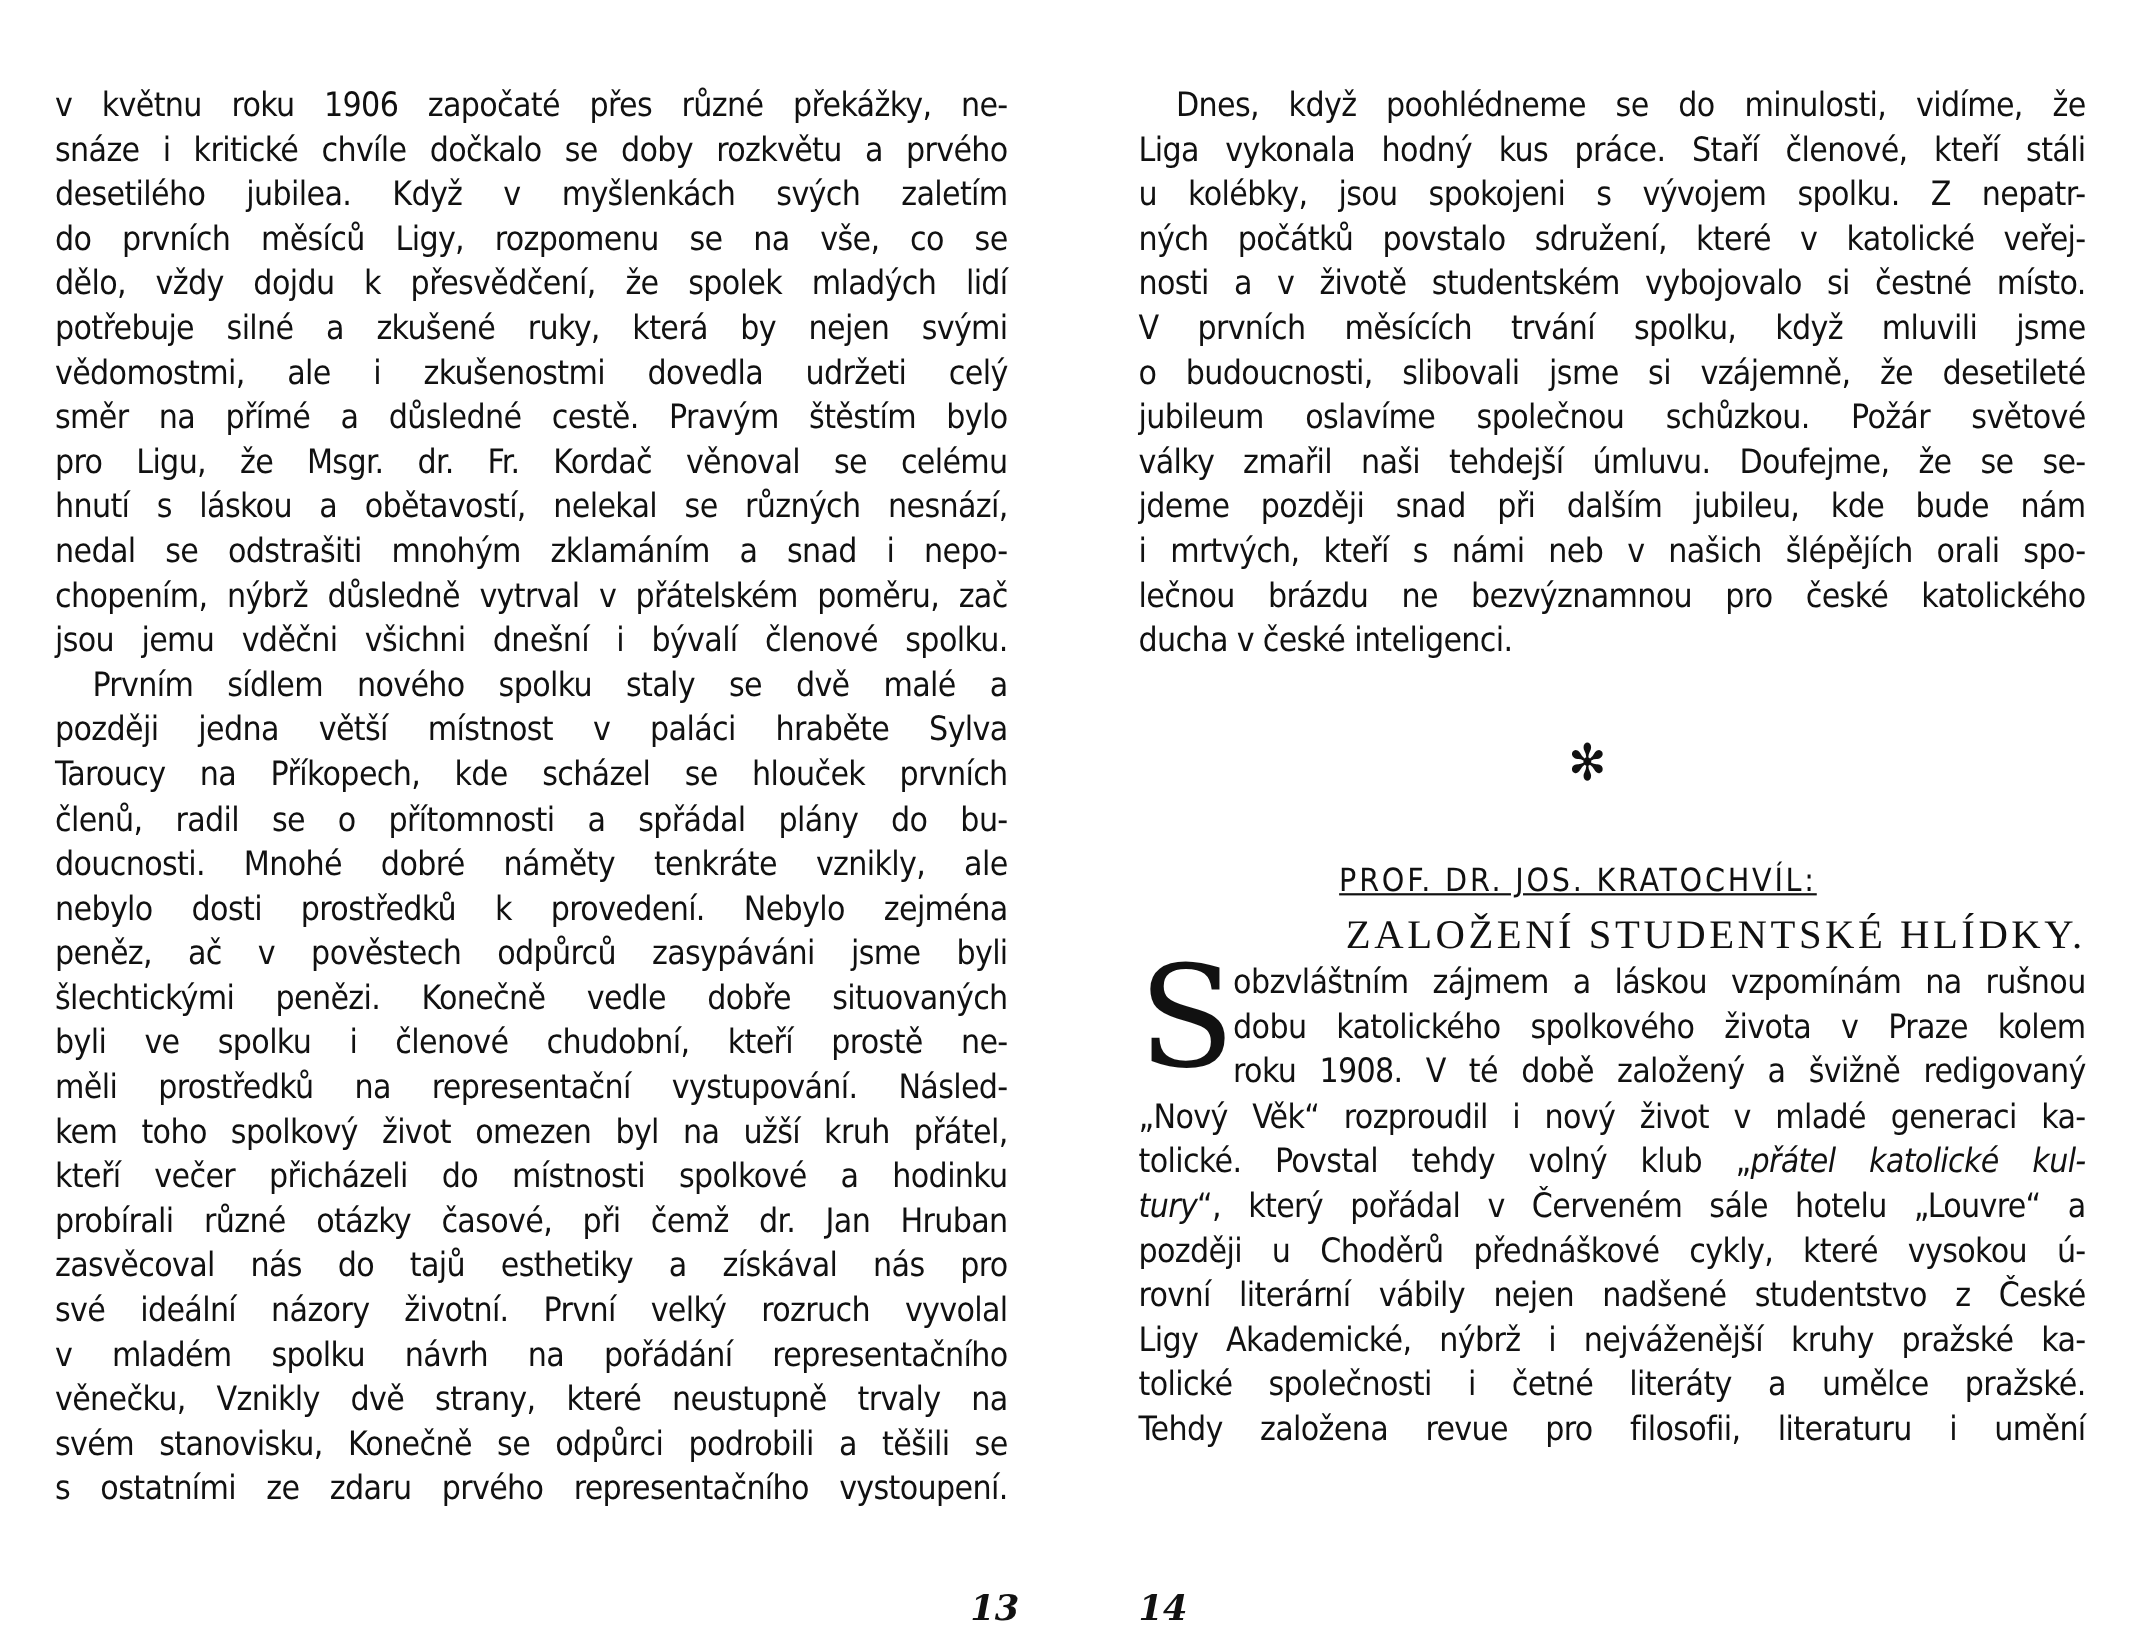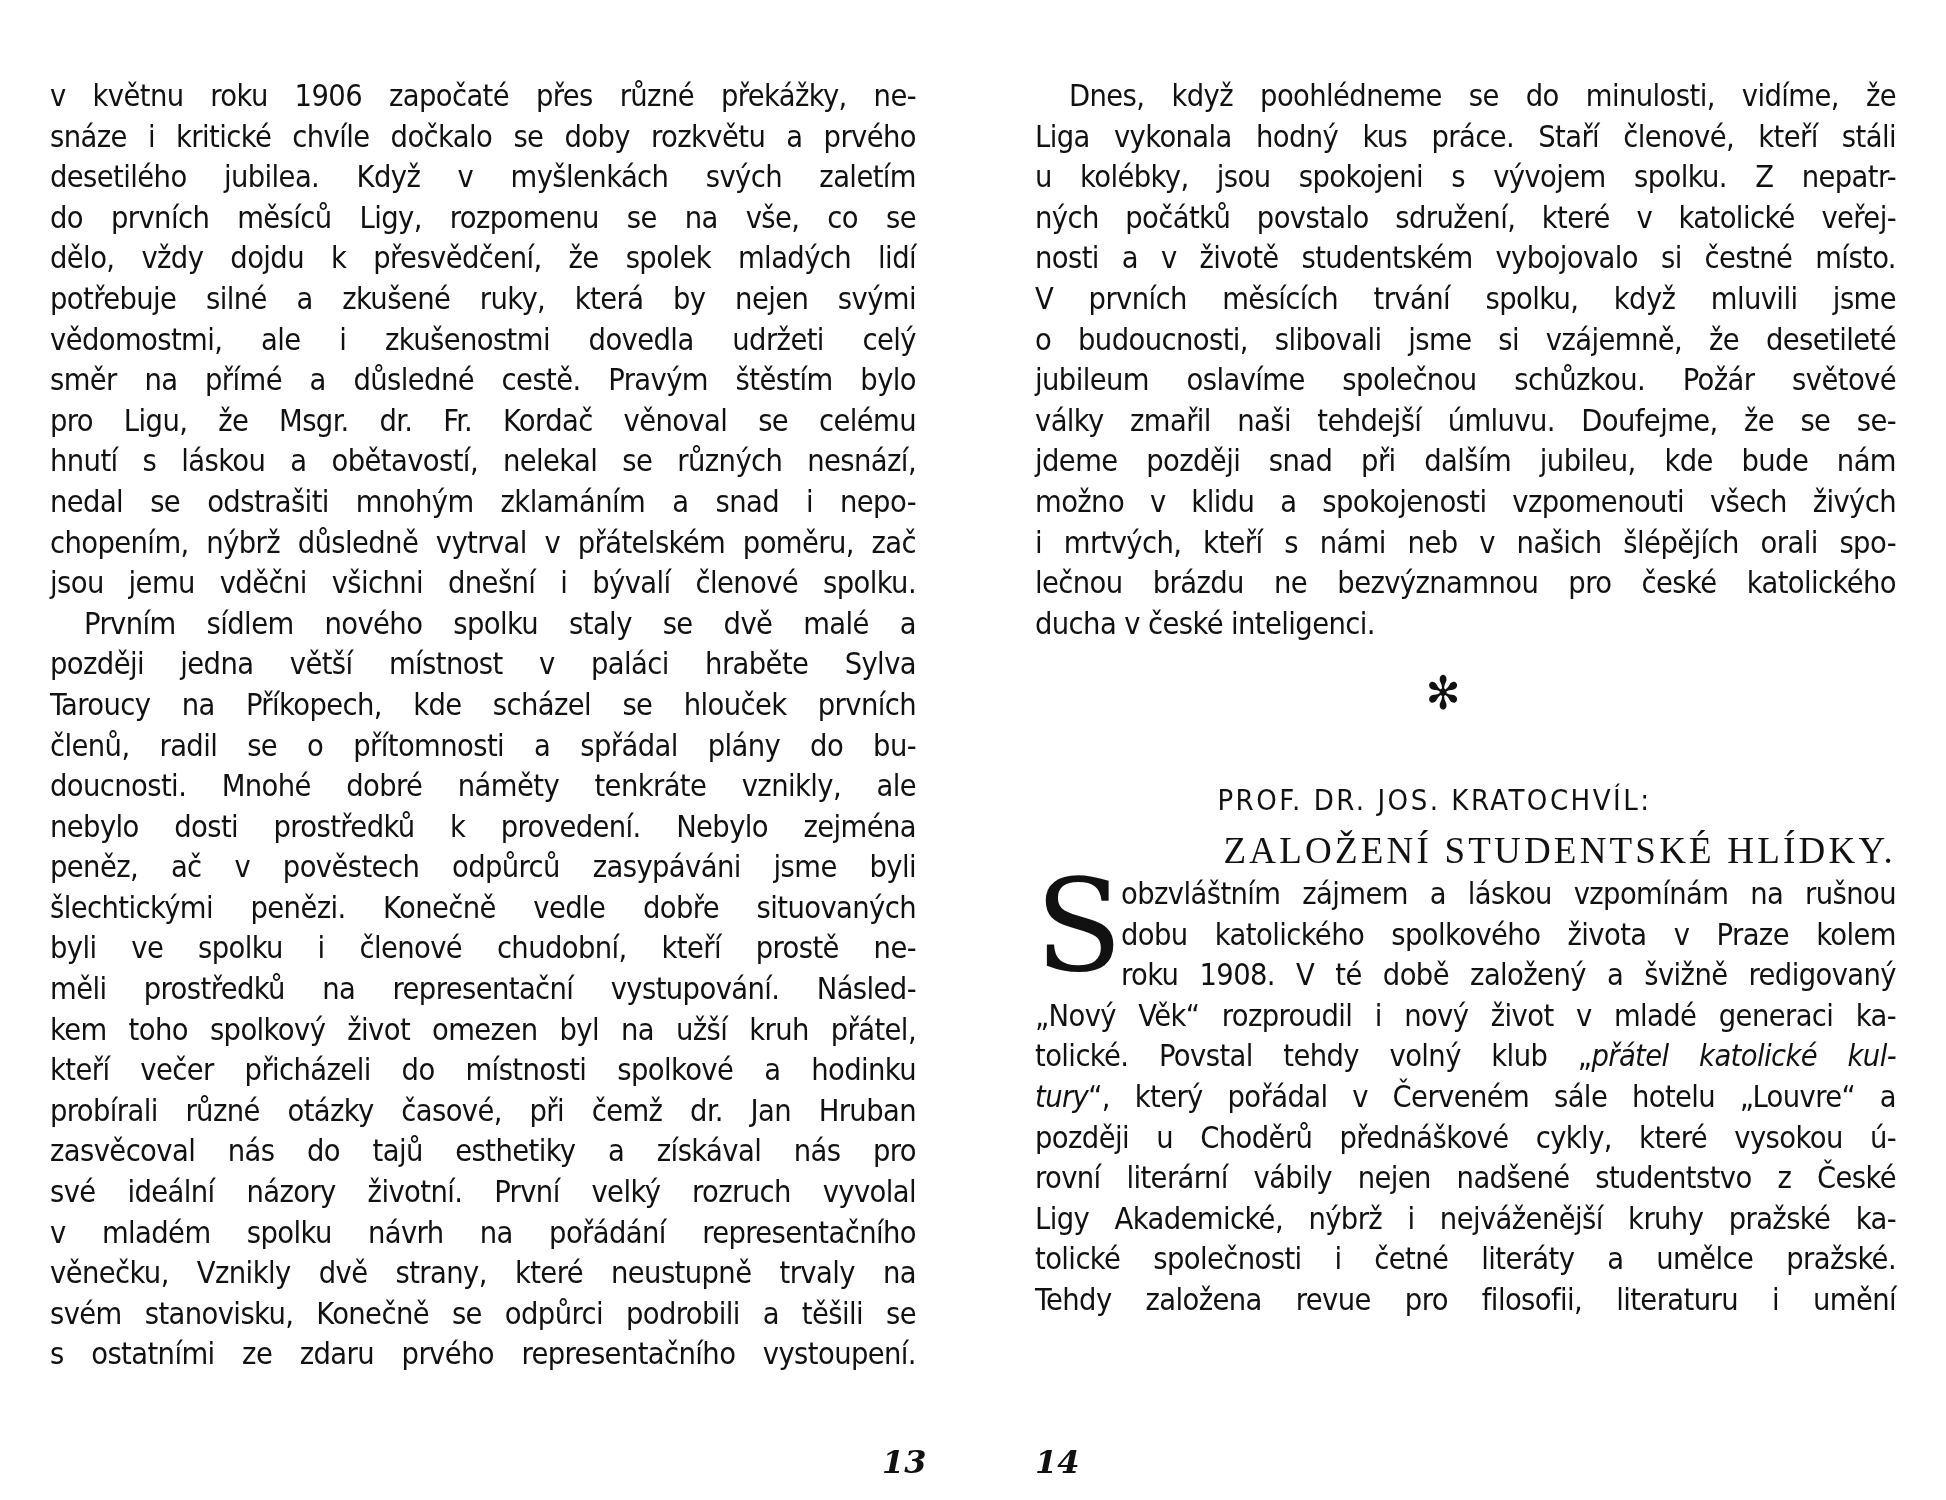--- a/index.html
+++ b/index.html
@@ -15,21 +15,21 @@
   .line { display: block; height: 40.6px; line-height: 40.6px; font-size: 30.5px;
           white-space: nowrap; text-align: justify; text-align-last: justify;
           letter-spacing: -0.6px; word-spacing: 0px; font-stretch: condensed; overflow: visible; }
   .line.last { text-align-last: left; }
   .line.indent { padding-left: 34px; box-sizing: border-box; }
   .line.ind-drop { padding-left: 86px; box-sizing: border-box; }
   .line i { font-style: italic; }
   .sep { position: absolute; left: 450px; top: 668px; width: 40px; text-align: center;
          font-size: 46px; font-weight: bold; line-height: 50px; }
   .author { position: absolute; left: 0; width: 923px; top: 780px; text-align: center;
-            font-size: 29px; letter-spacing: 2.5px; line-height: 40px; }
+            font-size: 29px; letter-spacing: 2.5px; line-height: 40px; text-decoration: underline; }
   .title { position: absolute; left: 0; width: 923px; top: 826px; text-align: right;
            font-size: 37px; letter-spacing: 3.2px; line-height: 50px; font-family: Liberation Serif, serif; }
   .body2 { position: absolute; left: 62px; top: 874px; width: 861px; }
   .dropcap { position: absolute; left: 0px; top: 2px; font-family: "DejaVu Serif", serif;
              font-size: 128px; line-height: 100px; font-weight: normal; }
   .pagenum { position: absolute; top: 1444px; font-family: "DejaVu Serif", serif;
              font-style: italic; font-weight: bold; font-size: 32px; line-height: 36px; }
   .pn-left { left: 882px; }
   .pn-right { left: 62px; }
 </style>
@@ -80,21 +80,20 @@
         <span class="line indent">Dnes, když poohlédneme se do minulosti, vidíme, že</span>
         <span class="line">Liga vykonala hodný kus práce. Staří členové, kteří stáli</span>
         <span class="line">u kolébky, jsou spokojeni s vývojem spolku. Z nepatr-</span>
         <span class="line">ných počátků povstalo sdružení, které v katolické veřej-</span>
         <span class="line">nosti a v životě studentském vybojovalo si čestné místo.</span>
         <span class="line">V prvních měsících trvání spolku, když mluvili jsme</span>
         <span class="line">o budoucnosti, slibovali jsme si vzájemně, že desetileté</span>
         <span class="line">jubileum oslavíme společnou schůzkou. Požár světové</span>
         <span class="line">války zmařil naši tehdejší úmluvu. Doufejme, že se se-</span>
         <span class="line">jdeme později snad při dalším jubileu, kde bude nám</span>
-        <span class="line">možno v klidu a spokojenosti vzpomenouti všech živých</span>
         <span class="line">i mrtvých, kteří s námi neb v našich šlépějích orali spo-</span>
         <span class="line">lečnou brázdu ne bezvýznamnou pro české katolického</span>
         <span class="line last">ducha v české inteligenci.</span>
       </div>
     <div class="sep">✻</div>
     <div class="author">PROF. DR. JOS. KRATOCHVÍL:</div>
     <div class="title">ZALOŽENÍ STUDENTSKÉ HLÍDKY.</div>
     <div class="body2">
       <div class="dropcap">S</div>
       <div id="article-col">

